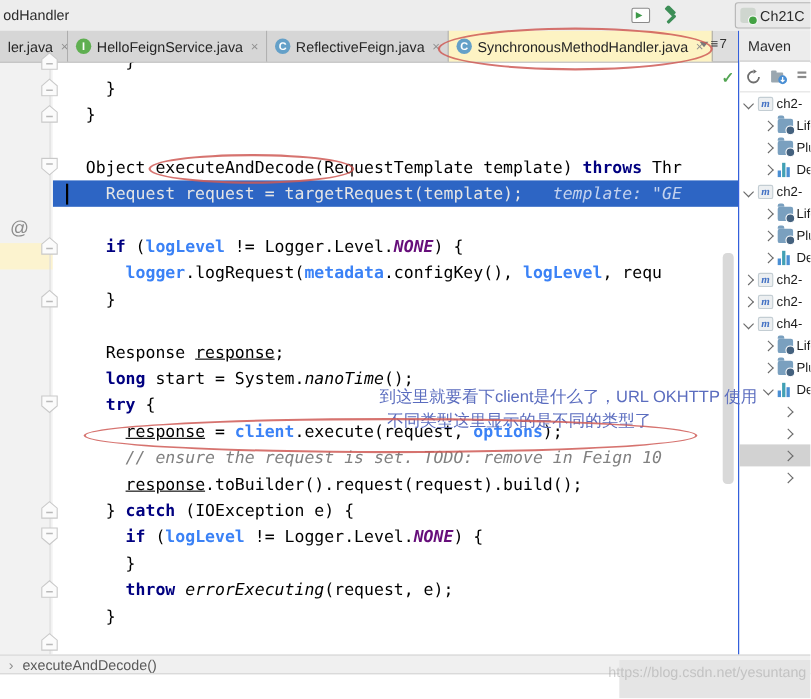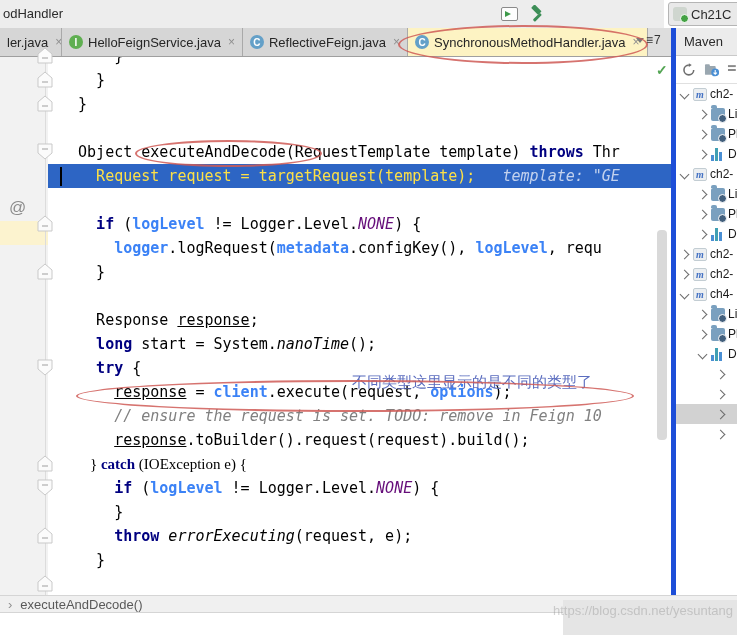--- a/index.html
+++ b/index.html
@@ -1,20 +1,20 @@
 <!DOCTYPE html>
 <html><head>
 <meta charset="utf-8">
 <style>
   * { margin:0; padding:0; box-sizing:border-box; }
   body { font-family:"Liberation Sans", sans-serif; }
   #app { position:relative; width:737px; height:635px; background:#fff; overflow:hidden; font-family:"Liberation Sans", sans-serif; }
 
   
-  .titlebar { position:absolute; left:0; top:0; width:664px; height:28px; background:#ededed; }
+  .titlebar { position:absolute; left:0; top:0; width:737px; height:28px; background:#ededed; }
   .win-title { position:absolute; left:3px; top:6px; font-size:13px; color:#2b2b2b; }
   .tb-icons { position:absolute; right:118px; top:5px; display:flex; gap:10px; align-items:center; }
   .run-chip { position:absolute; left:668px; top:2px; width:80px; height:24px; background:#e9e9e9; border:1px solid #b5b5b5; border-radius:3px; display:flex; align-items:center; gap:4px; padding-left:4px; font-size:13px; color:#2b2b2b; overflow:hidden; }
   .chip-ic { position:relative; width:14px; height:14px; background:#cfd6cf; border-radius:3px; flex:0 0 auto; }
   .chip-ic::after { content:""; position:absolute; right:-2px; bottom:-2px; width:7px; height:7px; background:#44a244; border:1px solid #fff; border-radius:50%; }
 
   
   .tabbar { position:absolute; left:0; top:28px; width:737px; height:29px; background:#dedede; border-bottom:1px solid #9f9f9f; display:flex; align-items:flex-end; }
   .tab { height:28px; display:flex; align-items:center; gap:5px; padding:0 7px; background:#d6d6d6; border-right:1px solid #a9a9a9; font-size:13px; color:#262626; white-space:nowrap; }
   .tab.first { width:62px; overflow:hidden; }
@@ -28,36 +28,36 @@
 
   
   .gutter { position:absolute; left:0; top:57px; width:48px; height:538px; background:#f2f2f2; }
   .fold-line { position:absolute; left:45px; top:57px; width:1px; height:538px; background:#dcdcdc; }
   .gutter-hl { position:absolute; left:0; width:48px; height:24px; background:#fcf3cf; }
   .at-icon { position:absolute; left:9px; font-size:17px; color:#8c8c8c; }
   .editor { position:absolute; left:48px; top:57px; width:623px; height:538px; background:#fff; overflow:hidden; }
   .code { position:absolute; left:0; top:-13px; width:100%; font-family:"DejaVu Sans Mono", monospace; font-size:15px; }
   .code-line { height:24px; line-height:24px; white-space:pre; color:#000; }
   .code-line.selected { background:#2d65c4; }
-  .code-line.selected span { color:#fde047; }
+  .code-line.selected span { color:#e5e5e5; }
   .seg-k { color:#000080; font-weight:bold; }
   .seg-f { color:#3b82f6; font-weight:bold; }
-  .seg-c { color:#660e7a; font-weight:normal; font-style:italic; }
+  .seg-c { color:#660e7a; font-weight:bold; font-style:italic; }
   .seg-m { color:#808080; font-style:italic; }
   .seg-s { font-style:italic; }
   .seg-u { text-decoration:underline; }
   .seg-h { font-style:italic; color:#b9c9e8 !important; }
   .code-line.selected .seg-h { color:#c3d2ee !important; }
   .caret { position:absolute; left:60px; width:2px; height:19px; background:#000; }
   .fold-marker { position:absolute; left:37px; width:16px; height:17px; }
   .check-ok { position:absolute; left:656px; top:62px; color:#53a553; font-size:14px; font-weight:bold; }
   .scroll-thumb { position:absolute; left:657px; top:230px; width:10px; height:210px; background:#d9d9d9; border-radius:4px; }
 
   
-  .maven { position:absolute; left:671px; top:28px; width:66px; height:572px; background:#fff; border-left:5px solid #1d4ed8; overflow:hidden; }
+  .maven { position:absolute; left:671px; top:28px; width:66px; height:572px; background:#fff; border-left:1px solid #1d4ed8; overflow:hidden; }
   .maven-head { height:28px; background:#ececec; border-bottom:1px solid #c9c9c9; font-size:13px; color:#2b2b2b; display:flex; align-items:center; padding-left:8px; }
   .maven-tools { height:28px; border-bottom:1px solid #e0e0e0; display:flex; align-items:center; gap:8px; padding-left:6px; }
   .mtree { position:absolute; left:0; top:56px; width:66px; }
   .mrow { height:20px; display:flex; align-items:center; white-space:nowrap; font-size:12px; color:#1a1a1a; }
   .mrow.sel { background:#d2d2d2; }
   .chev { width:7px; height:7px; border-right:1.6px solid #6b6b6b; border-bottom:1.6px solid #6b6b6b; flex:0 0 auto; }
   .chev.right { transform:rotate(-45deg); }
   .chev.down { transform:rotate(45deg); }
   .mic { width:14px; height:13px; margin:0 3px 0 5px; flex:0 0 auto; position:relative; }
   .mic.module { background:#eceff1; border:1px solid #c3cdd3; border-radius:2px; font:italic bold 10px "Liberation Serif", serif; color:#4472c4; text-align:center; line-height:11px; }
@@ -148,21 +148,21 @@
         <div class="code-line" style="padding-left: calc(4ch + 12px);"><span class="seg-k">if</span><span class="seg-p"> (</span><span class="seg-f">logLevel</span><span class="seg-p"> != Logger.Level.</span><span class="seg-c">NONE</span><span class="seg-p">) {</span></div>
         <div class="code-line" style="padding-left: calc(6ch + 12px);"><span class="seg-f">logger</span><span class="seg-p">.logRequest(</span><span class="seg-f">metadata</span><span class="seg-p">.configKey(), </span><span class="seg-f">logLevel</span><span class="seg-p">, requ</span></div>
         <div class="code-line" style="padding-left: calc(4ch + 12px);"><span class="seg-p">}</span></div>
         <div class="code-line" style="padding-left: calc(0ch + 12px);"></div>
         <div class="code-line" style="padding-left: calc(4ch + 12px);"><span class="seg-p">Response </span><span class="seg-u">response</span><span class="seg-p">;</span></div>
         <div class="code-line" style="padding-left: calc(4ch + 12px);"><span class="seg-k">long</span><span class="seg-p"> start = System.</span><span class="seg-s">nanoTime</span><span class="seg-p">();</span></div>
         <div class="code-line" style="padding-left: calc(4ch + 12px);"><span class="seg-k">try</span><span class="seg-p"> {</span></div>
         <div class="code-line" style="padding-left: calc(6ch + 12px);"><span class="seg-u">response</span><span class="seg-p"> = </span><span class="seg-f">client</span><span class="seg-p">.execute(request, </span><span class="seg-f">options</span><span class="seg-p">);</span></div>
         <div class="code-line" style="padding-left: calc(6ch + 12px);"><span class="seg-m">// ensure the request is set. TODO: remove in Feign 10</span></div>
         <div class="code-line" style="padding-left: calc(6ch + 12px);"><span class="seg-u">response</span><span class="seg-p">.toBuilder().request(request).build();</span></div>
-        <div class="code-line" style="padding-left: calc(4ch + 12px); font-family: Liberation Serif, serif;"><span class="seg-p">} </span><span class="seg-k">catch</span><span class="seg-p"> (IOException e) {</span></div>
+        <div class="code-line" style="padding-left: calc(4ch + 12px);"><span class="seg-p">} </span><span class="seg-k">catch</span><span class="seg-p"> (IOException e) {</span></div>
         <div class="code-line" style="padding-left: calc(6ch + 12px);"><span class="seg-k">if</span><span class="seg-p"> (</span><span class="seg-f">logLevel</span><span class="seg-p"> != Logger.Level.</span><span class="seg-c">NONE</span><span class="seg-p">) {</span></div>
         <div class="code-line" style="padding-left: calc(6ch + 12px);"><span class="seg-p">}</span></div>
         <div class="code-line" style="padding-left: calc(6ch + 12px);"><span class="seg-k">throw</span><span class="seg-p"> </span><span class="seg-s">errorExecuting</span><span class="seg-p">(request, e);</span></div>
         <div class="code-line" style="padding-left: calc(4ch + 12px);"><span class="seg-p">}</span></div>
       </div>
   </div>
   <span class="check-ok">✓</span>
   <div class="scroll-thumb"></div>
 
   <div class="maven">
@@ -284,20 +284,21 @@
   <div class="breadcrumbs">
     <span class="sep">›</span>
     <span class="crumb">executeAndDecode()</span>
   </div>
   <div class="corner-gray"></div>
   <div class="watermark">https://blog.csdn.net/yesuntang</div>
 
   <div class="red-ellipse" style="left:398px; top:25px; width:250px; height:39px; z-index:40;"></div>
   <div class="red-ellipse" style="left:135px; top:140px; width:187px; height:27px; z-index:40;"></div>
   <div class="red-ellipse" style="left:76px; top:380px; width:558px; height:32px; z-index:40;"></div>
+  <div class="cn-note" style="left:345px; top:351px;">到这里就要看下client是什么了，URL OKHTTP 使用</div>
   <div class="cn-note" style="left:352px; top:373px;">不同类型这里显示的是不同的类型了</div>
 
 <div class="fold-marker" style="top: 47px;"><svg width="16" height="17" viewBox="0 0 16 17">
         <path d="M1,7 L8,1 L15,7 L15,16 L1,16 Z" fill="#fbfbfb" stroke="#c9c9c9"></path>
         <line x1="5" y1="11" x2="11" y2="11" stroke="#b9b9b9" stroke-width="1.4"></line>
       </svg></div>
     <div class="fold-marker" style="top: 71px;"><svg width="16" height="17" viewBox="0 0 16 17">
         <path d="M1,7 L8,1 L15,7 L15,16 L1,16 Z" fill="#fbfbfb" stroke="#c9c9c9"></path>
         <line x1="5" y1="11" x2="11" y2="11" stroke="#b9b9b9" stroke-width="1.4"></line>
       </svg></div>

